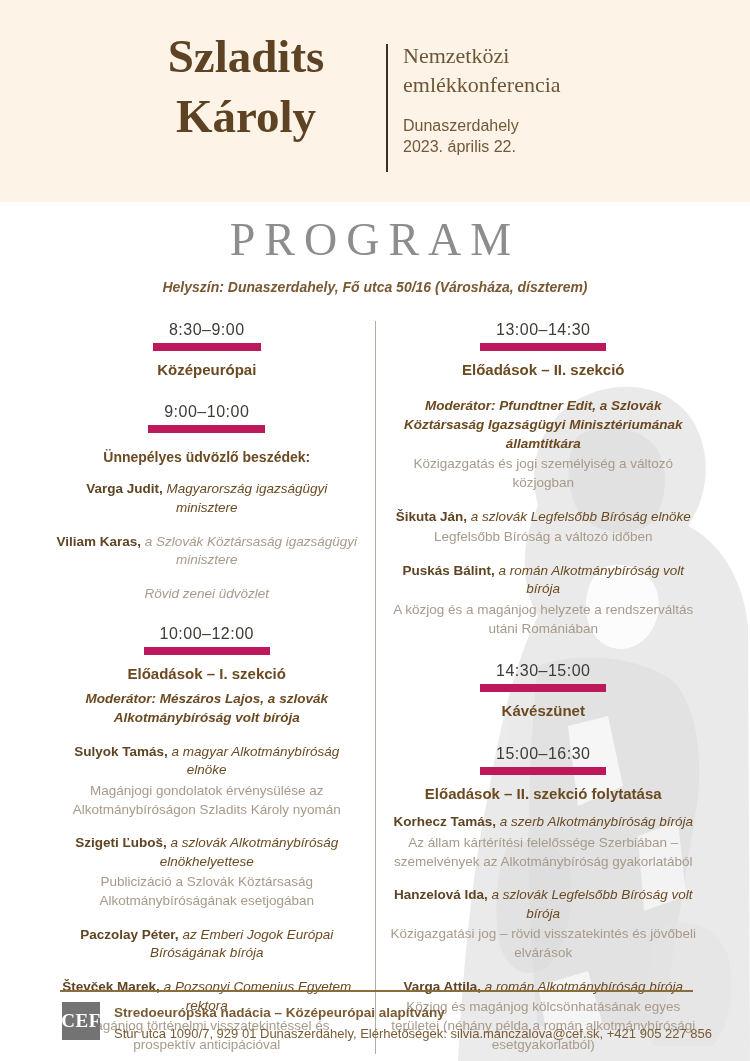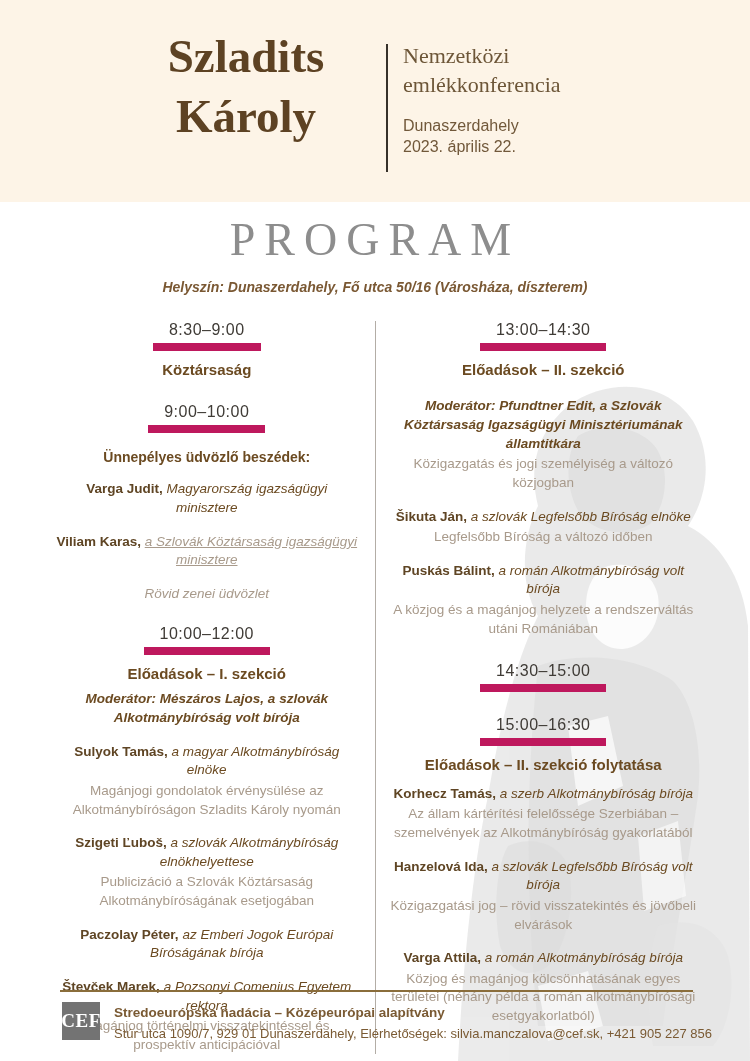--- a/index.html
+++ b/index.html
@@ -52,21 +52,21 @@
   }
   .sec-title { font-size:15px; font-weight:bold; color:#6b4a21; margin:9px 0 0; line-height:1.3; }
   .sub-title { font-size:14px; font-weight:bold; color:#6b4a21; margin:16px 0 0; }
   .moderator {
     font-size:13.5px; font-weight:bold; font-style:italic; color:#6b4a21;
     margin:7px 10px 0; line-height:1.38;
   }
   .talk { margin:15px 4px 0; line-height:1.38; font-size:13.5px; }
   .talk .name { font-weight:bold; color:#5f4524; }
   .talk .role { font-style:italic; color:#6b4a21; }
-  .talk .role-gray { font-style:italic; color:#a89a8b;text-decoration:underline; }
+  .talk .role-gray { font-style:italic; color:#a89a8b; }
   .desc { font-size:13.5px; color:#a89a8b; line-height:1.38; margin:2px 2px 0; }
   .note { font-size:13.5px; font-style:italic; color:#a89a8b; margin:16px 0 0; }
 
   
   .statue { position:absolute; right:0; top:366px; width:332px; height:695px; z-index:0; }
 
   
   .footer { position:absolute; left:0; bottom:0; width:750px; height:71px; z-index:2; }
   .footer-rule { position:absolute; left:60px; right:57px; top:0; height:2px; background:#8a6d3b; }
   .cef-logo {
@@ -117,21 +117,21 @@
 
 <h1 class="program-heading">PROGRAM</h1>
 <div class="venue">Helyszín: Dunaszerdahely, Fő utca 50/16 (Városháza, díszterem)</div>
 
 <div class="columns">
 
   <div class="col col-left">
 
     <div class="section">
       <span class="time">8:30–9:00</span>
-      <div class="sec-title">Köztársaság</div>
+      <div class="sec-title">Középeurópai</div>
     </div>
 
     <div class="section">
       <span class="time">9:00–10:00</span>
       <div class="sub-title">Ünnepélyes üdvözlő beszédek:</div>
       <p class="talk">
         <span class="name">Varga Judit,</span>
         <span class="role">Magyarország igazságügyi minisztere</span>
       </p>
       <p class="talk">
@@ -182,20 +182,21 @@
       <p class="desc">Legfelsőbb Bíróság a változó időben</p>
       <p class="talk">
         <span class="name">Puskás Bálint,</span>
         <span class="role">a román Alkotmánybíróság volt bírója</span>
       </p>
       <p class="desc">A közjog és a magánjog helyzete a rendszerváltás utáni Romániában</p>
     </div>
 
     <div class="section">
       <span class="time">14:30–15:00</span>
+      <div class="sec-title">Kávészünet</div>
     </div>
 
     <div class="section">
       <span class="time">15:00–16:30</span>
       <div class="sec-title">Előadások – II. szekció folytatása</div>
       <p class="talk" style="margin-top:10px">
         <span class="name">Korhecz Tamás,</span>
         <span class="role">a szerb Alkotmánybíróság bírója</span>
       </p>
       <p class="desc">Az állam kártérítési felelőssége Szerbiában – szemelvények az Alkotmánybíróság gyakorlatából</p>

